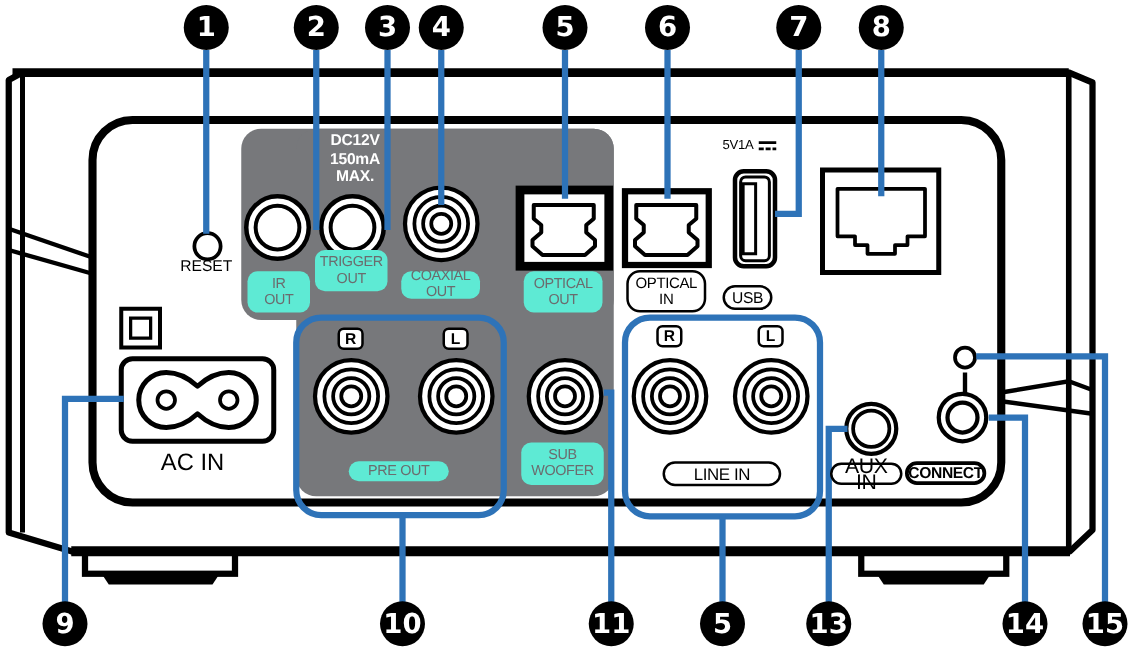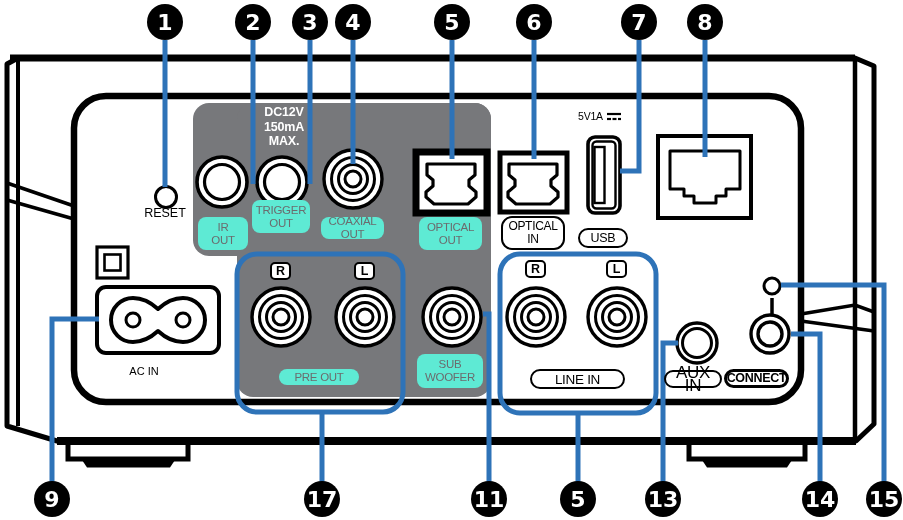--- a/index.html
+++ b/index.html
@@ -161,21 +161,21 @@
 
 <div class="callout" style="left:147px;top:4px">1</div>
 <div class="callout" style="left:235px;top:4px">2</div>
 <div class="callout" style="left:292px;top:4px">3</div>
 <div class="callout" style="left:335px;top:4px">4</div>
 <div class="callout" style="left:434px;top:4px">5</div>
 <div class="callout" style="left:516px;top:4px">6</div>
 <div class="callout" style="left:621px;top:4px">7</div>
 <div class="callout" style="left:687px;top:4px">8</div>
 <div class="callout" style="left:34px;top:481px">9</div>
-<div class="callout" style="left:304px;top:481px">17</div>
+<div class="callout" style="left:304px;top:481px">10</div>
 <div class="callout" style="left:471px;top:481px">11</div>
 <div class="callout" style="left:560px;top:481px">5</div>
 <div class="callout" style="left:645px;top:481px">13</div>
 <div class="callout" style="left:802px;top:481px">14</div>
 <div class="callout" style="left:866px;top:481px">15</div>
 
 <div class="freetext" style="left:142px;top:206px;width:46px;height:14px;font-size:12.5px">RESET</div>
 
 <div class="dcnote" style="left:252px;top:105px;width:64px;height:48px">DC12V
 150mA
@@ -195,23 +195,23 @@
 OUT</div>
 <div class="pill gray" style="left:252px;top:200px;width:58px;height:33px">TRIGGER
 OUT</div>
 <div class="pill gray" style="left:321px;top:217px;width:63px;height:22px">COAXIAL
 OUT</div>
 <div class="pill gray" style="left:419px;top:217px;width:63px;height:33px">OPTICAL
 OUT</div>
 
 <div class="pill dark" style="left:501px;top:216px;width:64px;height:34px">OPTICAL
 IN</div>
-<div class="pill dark single" style="left:578px;top:228px;width:50px;height:20px">USB</div>
-
-<div class="freetext" style="left:116px;top:364px;width:56px;height:14px;font-size:11px">AC IN</div>
+<div class="pill dark single" style="left:578px;top:228px;width:40px;height:20px">USB</div>
+
+<div class="freetext" style="left:126px;top:364px;width:56px;height:14px;font-size:19px">AC IN</div>
 
 <div class="pill gray" style="left:279px;top:369px;width:80px;height:16px">PRE OUT</div>
 <div class="pill gray" style="left:417px;top:354px;width:66px;height:34px">SUB
 WOOFER</div>
 
 <div class="pill dark single" style="left:530px;top:369px;width:95px;height:20px;font-size:13.5px">LINE IN</div>
 <div class="pill dark single" style="left:664px;top:370px;width:58px;height:18px;font-size:17px">AUX IN</div>
 <div class="pill dark single bold" style="left:724px;top:369px;width:65px;height:19px">CONNECT</div>
 
 <div class="badge" style="left:270px;top:262px">R</div>

